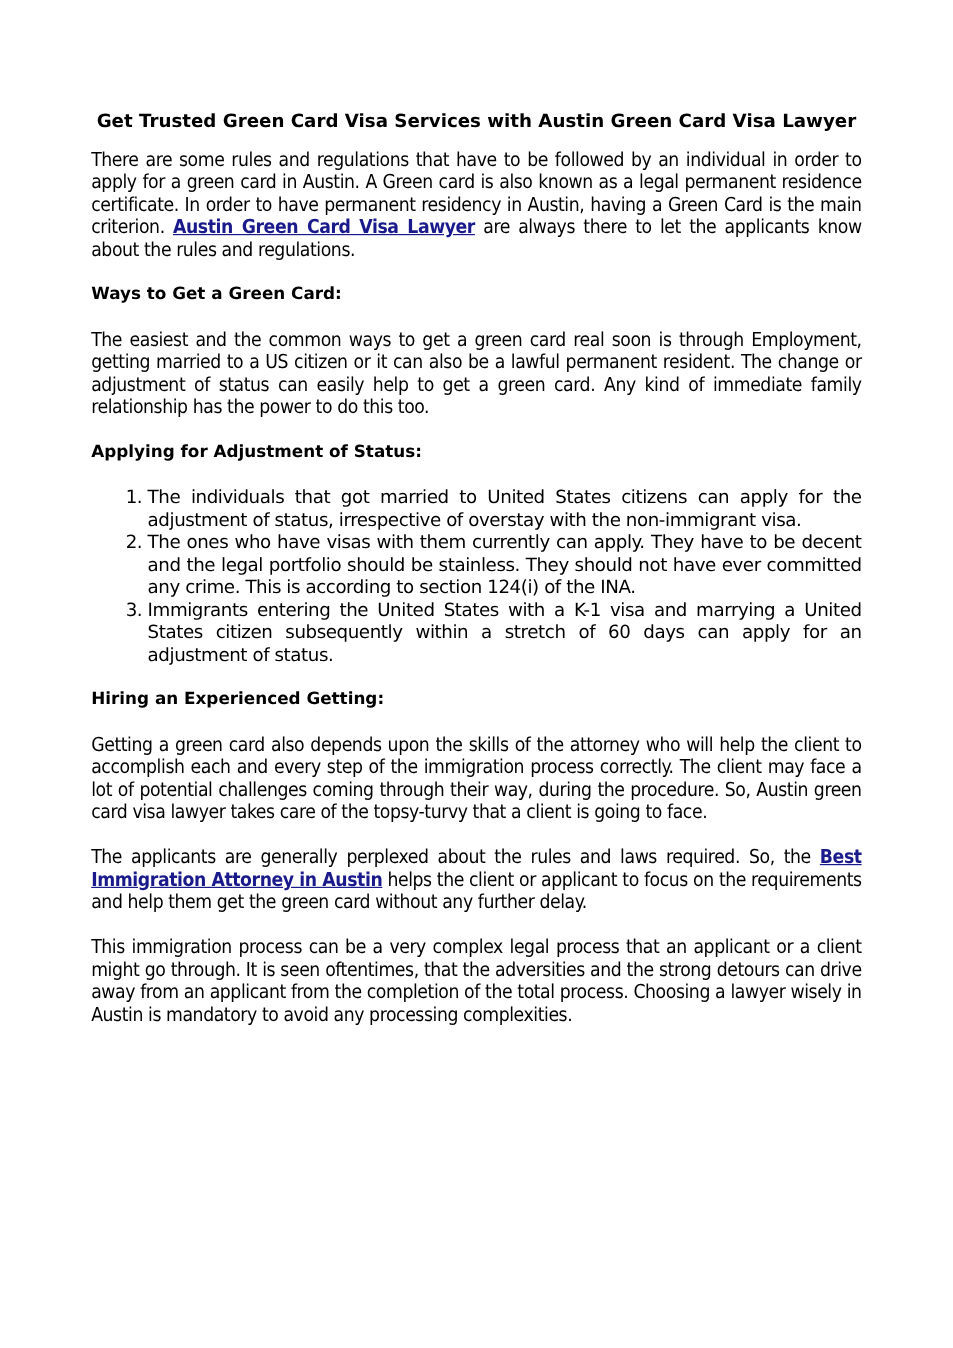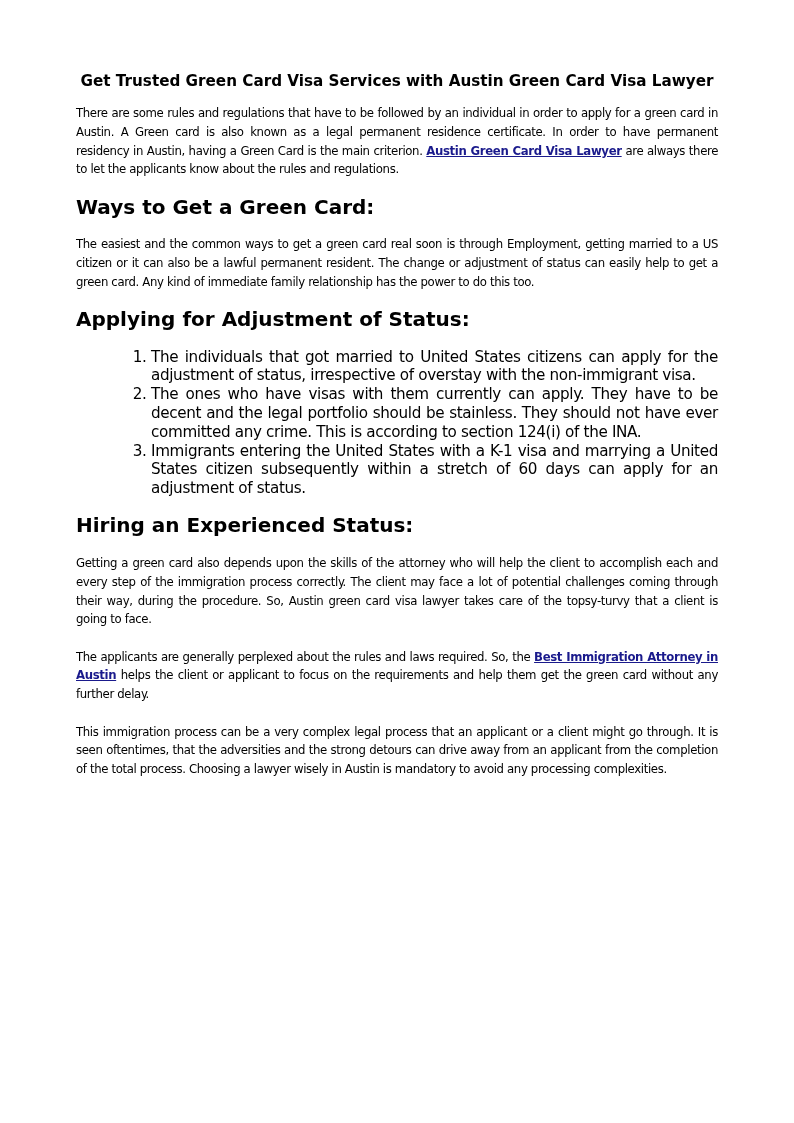--- a/index.html
+++ b/index.html
@@ -1,41 +1,41 @@
 <!DOCTYPE html>
 <html><head>
 <meta charset="utf-8">
 <style>
   html, body { margin: 0; padding: 0; background: #ffffff; }
   body { width: 794px; height: 1123px; position: relative; overflow: hidden;
          font-family: "DejaVu Sans", sans-serif; color: #000; }
-  .page { position: absolute; left: 76px; top: 72px; width: 642px; }
+  .page { position: absolute; left: 76px; top: 92px; width: 642px; }
   h1 { font-size: 15.2px; font-weight: bold; text-align: center; margin: 0 0 13px 0; line-height: 19px; }
-  p { font-size: 13px; line-height: 18.8px; margin: 0 0 18.5px 0; text-align: justify;
+  p { font-size: 16px; line-height: 18.8px; margin: 0 0 18.5px 0; text-align: justify;
       font-family: "DejaVu Sans Condensed", "DejaVu Sans", sans-serif; letter-spacing: -0.35px; }
-  h2 { font-size: 20px; font-weight: bold; margin: 0 0 18.5px 0; line-height: 19px; }
+  h2 { font-size: 14px; font-weight: bold; margin: 0 0 18.5px 0; line-height: 19px; }
   a { color: #1a1a8c; font-weight: bold; text-decoration: underline; }
   ol { margin: 0 0 18.5px 0; padding-left: 47px; }
-  ol li { font-size: 15.2px; line-height: 18.8px; text-align: justify; letter-spacing: -0.35px; margin-left: 28px; }
+  ol li { font-size: 15.2px; line-height: 18.8px; text-align: justify; letter-spacing: -0.35px; }
 </style>
 </head>
 <body>
 
 <div class="page">
   <h1>Get Trusted Green Card Visa Services with Austin Green Card Visa Lawyer</h1>
 
   <p><span>There are some rules and regulations that have to be followed by an individual in order to apply for a green card in Austin. A Green card is also known as a legal permanent residence certificate. In order to have permanent residency in Austin, having a Green Card is the main criterion. </span><a href="#">Austin Green Card Visa Lawyer</a><span> are always there to let the applicants know about the rules and regulations.</span></p>
 
   <h2>Ways to Get a Green Card:</h2>
   <p>The easiest and the common ways to get a green card real soon is through Employment, getting married to a US citizen or it can also be a lawful permanent resident. The change or adjustment of status can easily help to get a green card. Any kind of immediate family relationship has the power to do this too.</p>
 
   <h2>Applying for Adjustment of Status:</h2>
   <ol>
     <li>The individuals that got married to United States citizens can apply for the adjustment of status, irrespective of overstay with the non-immigrant visa.</li>
     <li>The ones who have visas with them currently can apply. They have to be decent and the legal portfolio should be stainless. They should not have ever committed any crime. This is according to section 124(i) of the INA.</li>
     <li>Immigrants entering the United States with a K-1 visa and marrying a United States citizen subsequently within a stretch of 60 days can apply for an adjustment of status.</li>
   </ol>
 
-  <h2>Hiring an Experienced Status:</h2>
+  <h2>Hiring an Experienced Getting:</h2>
   <p>Getting a green card also depends upon the skills of the attorney who will help the client to accomplish each and every step of the immigration process correctly. The client may face a lot of potential challenges coming through their way, during the procedure. So, Austin green card visa lawyer takes care of the topsy-turvy that a client is going to face.</p>
   <p><span>The applicants are generally perplexed about the rules and laws required. So, the </span><a href="#">Best Immigration Attorney in Austin</a><span> helps the client or applicant to focus on the requirements and help them get the green card without any further delay.</span></p>
   <p>This immigration process can be a very complex legal process that an applicant or a client might go through. It is seen oftentimes, that the adversities and the strong detours can drive away from an applicant from the completion of the total process. Choosing a lawyer wisely in Austin is mandatory to avoid any processing complexities.</p>
 </div>
 
 </body></html>

